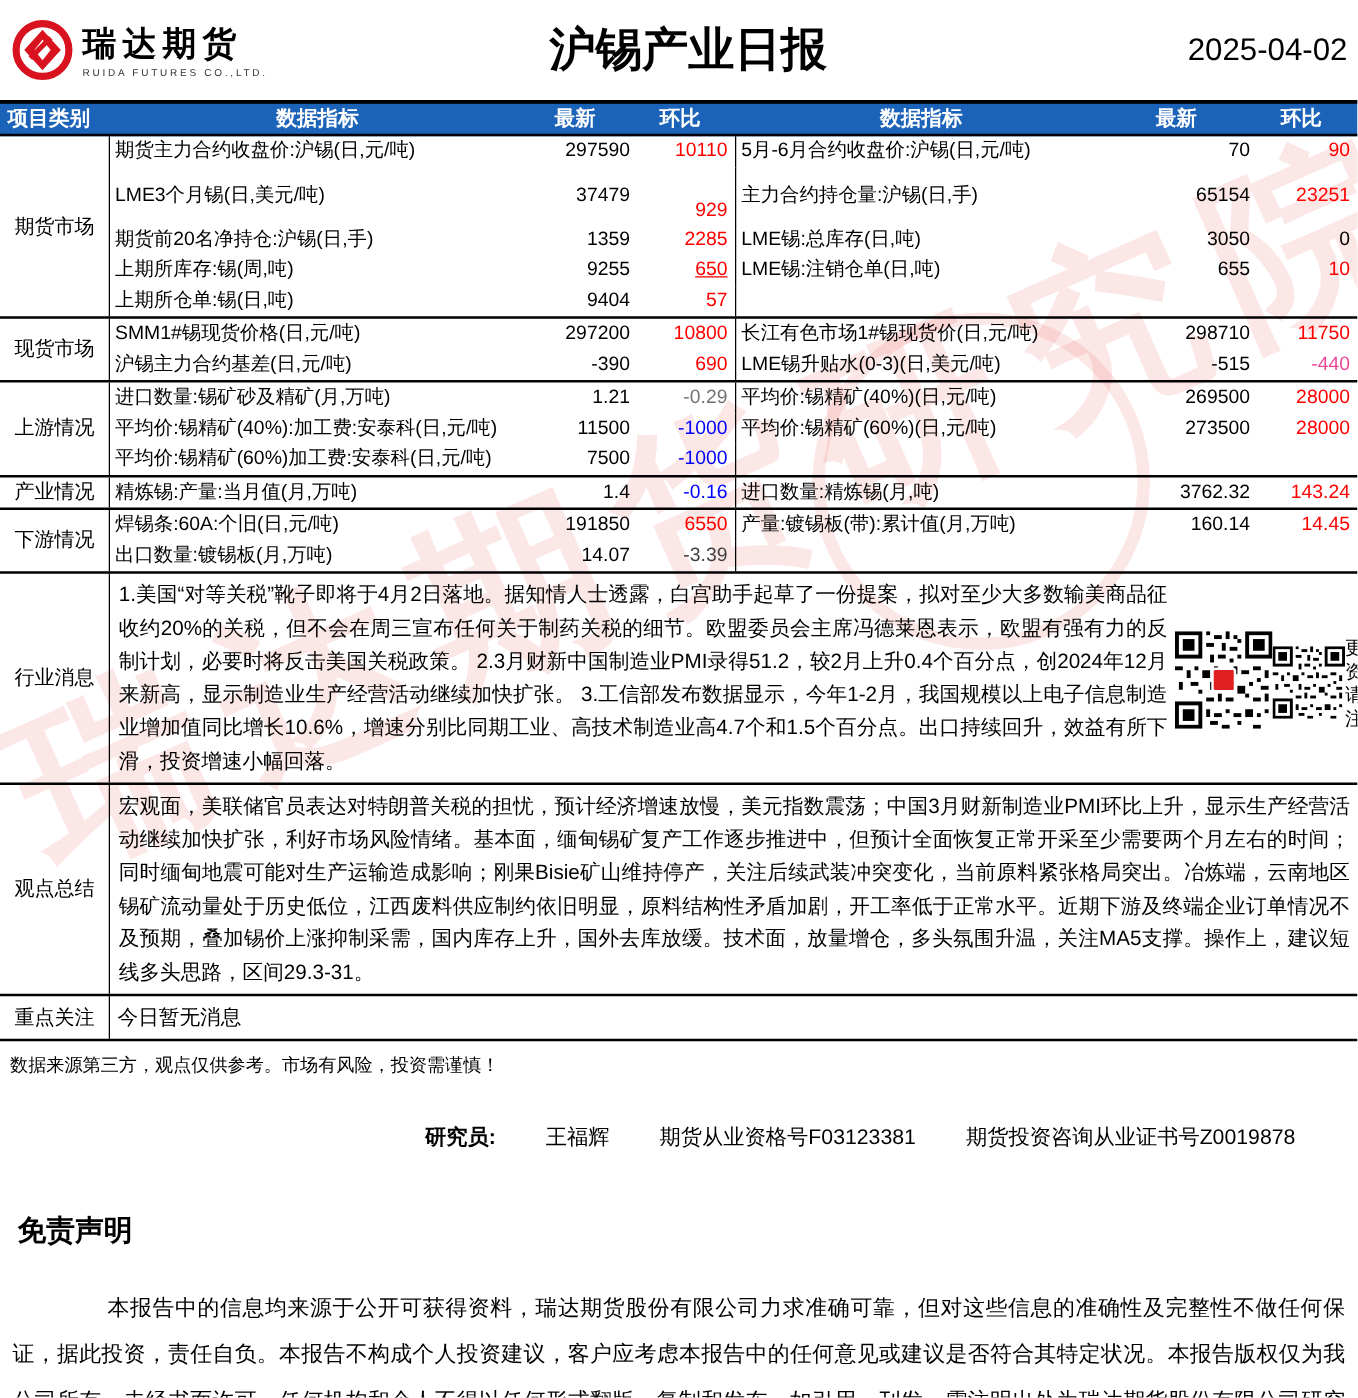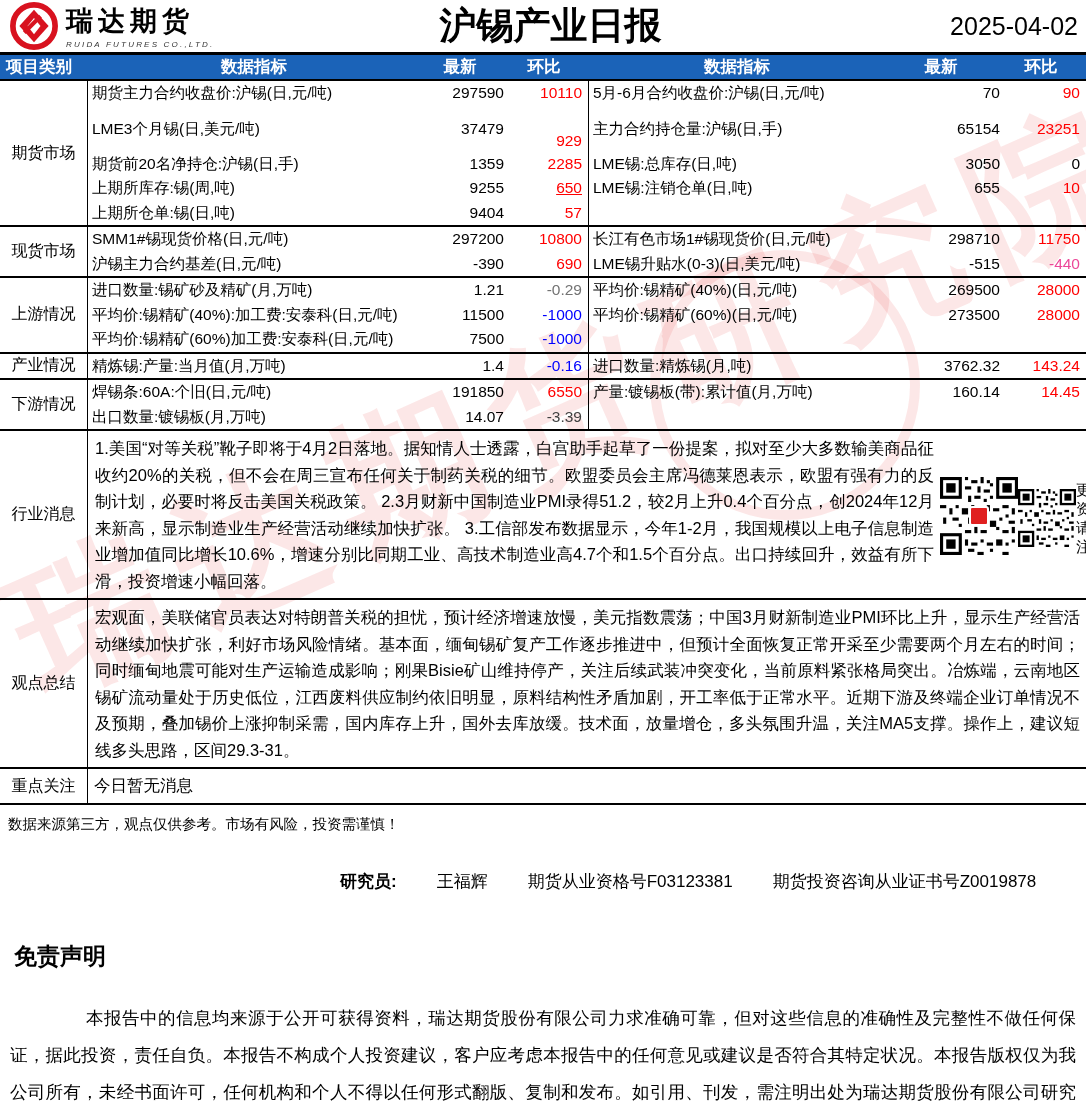--- a/index.html
+++ b/index.html
@@ -13,26 +13,26 @@
   
   .watermark { position:absolute; top:300px; left:-30px; font-size:150px; font-weight:bold;
     color:rgba(228,72,72,.13); transform:rotate(-24deg); white-space:nowrap; letter-spacing:24px;
     pointer-events:none; z-index:0; }
   .wm-circle { position:absolute; top:250px; left:650px; width:270px; height:270px;
     border:10px solid rgba(228,72,72,.13); border-radius:50%; pointer-events:none; z-index:0; }
 
   .page { position:relative; z-index:1; }
 
   
-  .rpt-header { display:flex; align-items:center; height:52px; padding:16px 8px; }
+  .rpt-header { display:flex; align-items:center; height:80px; padding:16px 8px; }
   .logo-block { display:flex; align-items:center; width:300px; }
   .logo-svg { width:52px; height:52px; margin-right:6px; }
   .logo-texts { display:flex; flex-direction:column; }
   .logo-cn { font-size:27px; font-weight:bold; letter-spacing:5px; }
-  .logo-en { font-size:8px; letter-spacing:2.2px; color:#333; margin-top:1px;font-style:italic; }
+  .logo-en { font-size:8px; letter-spacing:2.2px; color:#333; margin-top:1px; }
   .rpt-title { flex:1; text-align:center; font-size:37px; font-weight:bold; margin-left:-120px; }
   .rpt-date { width:165px; text-align:right; font-size:25px; }
 
   
   .thead { display:grid; grid-template-columns:88px 332px 90px 78px 298px 120px 80px;
     background:var(--hdr); color:#fff; font-weight:bold; font-size:16.5px; height:29px;
     border-top:3px solid #000; border-bottom:2px solid #000; align-items:center; }
   .thead .h-left { padding-left:6px; text-align:left; }
   .thead .h-center { text-align:center; }
   .thead .h-right { text-align:center; padding-right:10px; }

